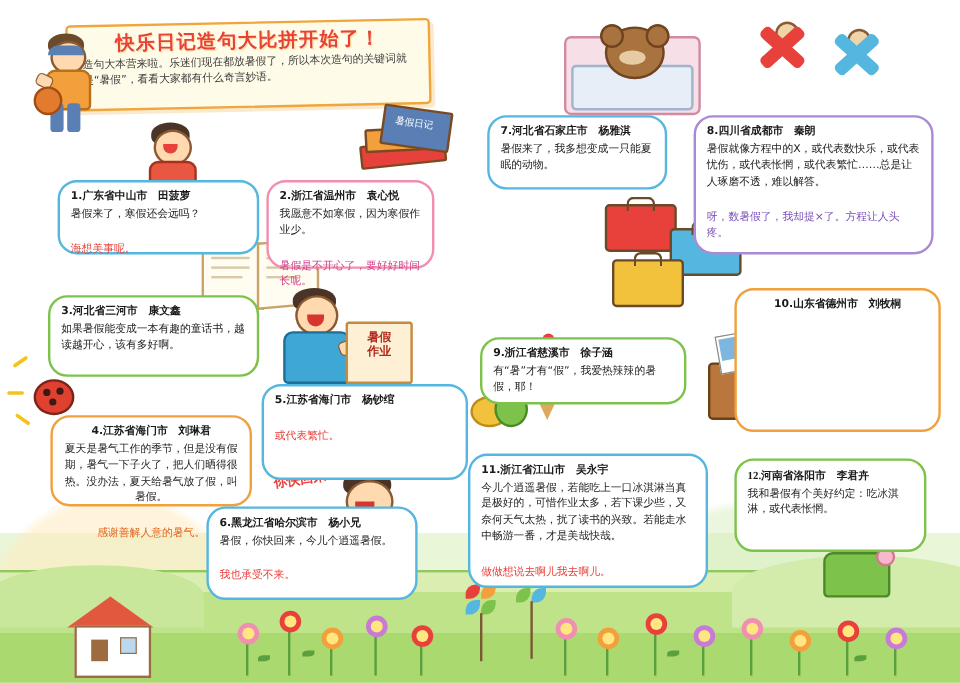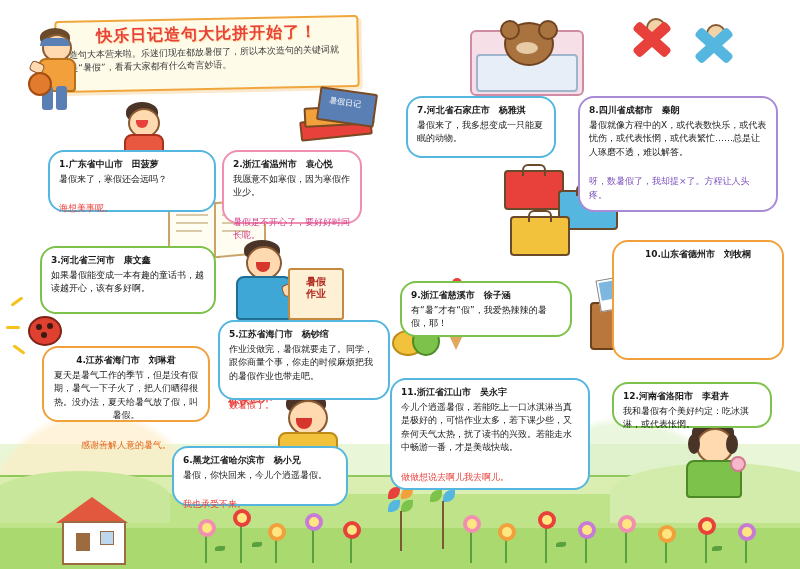--- a/index.html
+++ b/index.html
@@ -302,25 +302,24 @@
   </div>
 
   <div class="bubble orange" style="left:42px;top:346px;width:168px;height:76px;">
     <span class="who"><span>4.</span><span>江苏省海门市　刘琳君</span></span>
     <span class="body">夏天是暑气工作的季节，但是没有假期，暑气一下子火了，把人们晒得很热。没办法，夏天给暑气放了假，叫暑假。</span>
     <span class="hand">感谢善解人意的暑气。</span>
   </div>
 
   <div class="bubble" style="left:218px;top:320px;width:172px;height:80px;">
     <span class="who"><span>5.</span><span>江苏省海门市　杨钞绾</span></span>
-    <span class="body">作业没做完，暑假就要走了。同学，跟你商量个事，你走的时候麻烦把我的暑假作业也带走吧。</span>
-    <span class="hand">数暑假了。</span>
-  </div>
-
-  <div class="bubble" style="left:172px;top:446px;width:176px;height:60px;">
+    <span class="hand">或代表繁忙。</span>
+  </div>
+
+  <div class="bubble" style="left:172px;top:422px;width:176px;height:78px;">
     <span class="who"><span>6.</span><span>黑龙江省哈尔滨市　杨小兄</span></span>
     <span class="body">暑假，你快回来，今儿个逍遥暑假。</span>
     <span class="hand">我也承受不来。</span>
   </div>
 
   <div class="bubble" style="left:406px;top:96px;width:150px;height:62px;">
     <span class="who"><span>7.</span><span>河北省石家庄市　杨雅淇</span></span>
     <span class="body">暑假来了，我多想变成一只能夏眠的动物。</span>
   </div>
 
@@ -338,18 +337,18 @@
   <div class="bubble orange" style="left:612px;top:240px;width:172px;height:120px;">
     <span class="who"><span>10.</span><span>山东省德州市　刘牧桐</span></span>
   </div>
 
   <div class="bubble" style="left:390px;top:378px;width:200px;height:112px;">
     <span class="who"><span>11.</span><span>浙江省江山市　吴永宇</span></span>
     <span class="body">今儿个逍遥暑假，若能吃上一口冰淇淋当真是极好的，可惜作业太多，若下课少些，又奈何天气太热，扰了读书的兴致。若能走水中畅游一番，才是美哉快哉。</span>
     <span class="hand">做做想说去啊儿我去啊儿。</span>
   </div>
 
-  <div class="bubble green" style="left:612px;top:382px;width:160px;height:46px;">
+  <div class="bubble green" style="left:612px;top:382px;width:160px;height:78px;font-family:Liberation Serif, serif;">
     <span class="who"><span>12.</span><span>河南省洛阳市　李君卉</span></span>
     <span class="body">我和暑假有个美好约定：吃冰淇淋，或代表怅惘。</span>
   </div>
 
 </div>
 
 </body></html>

